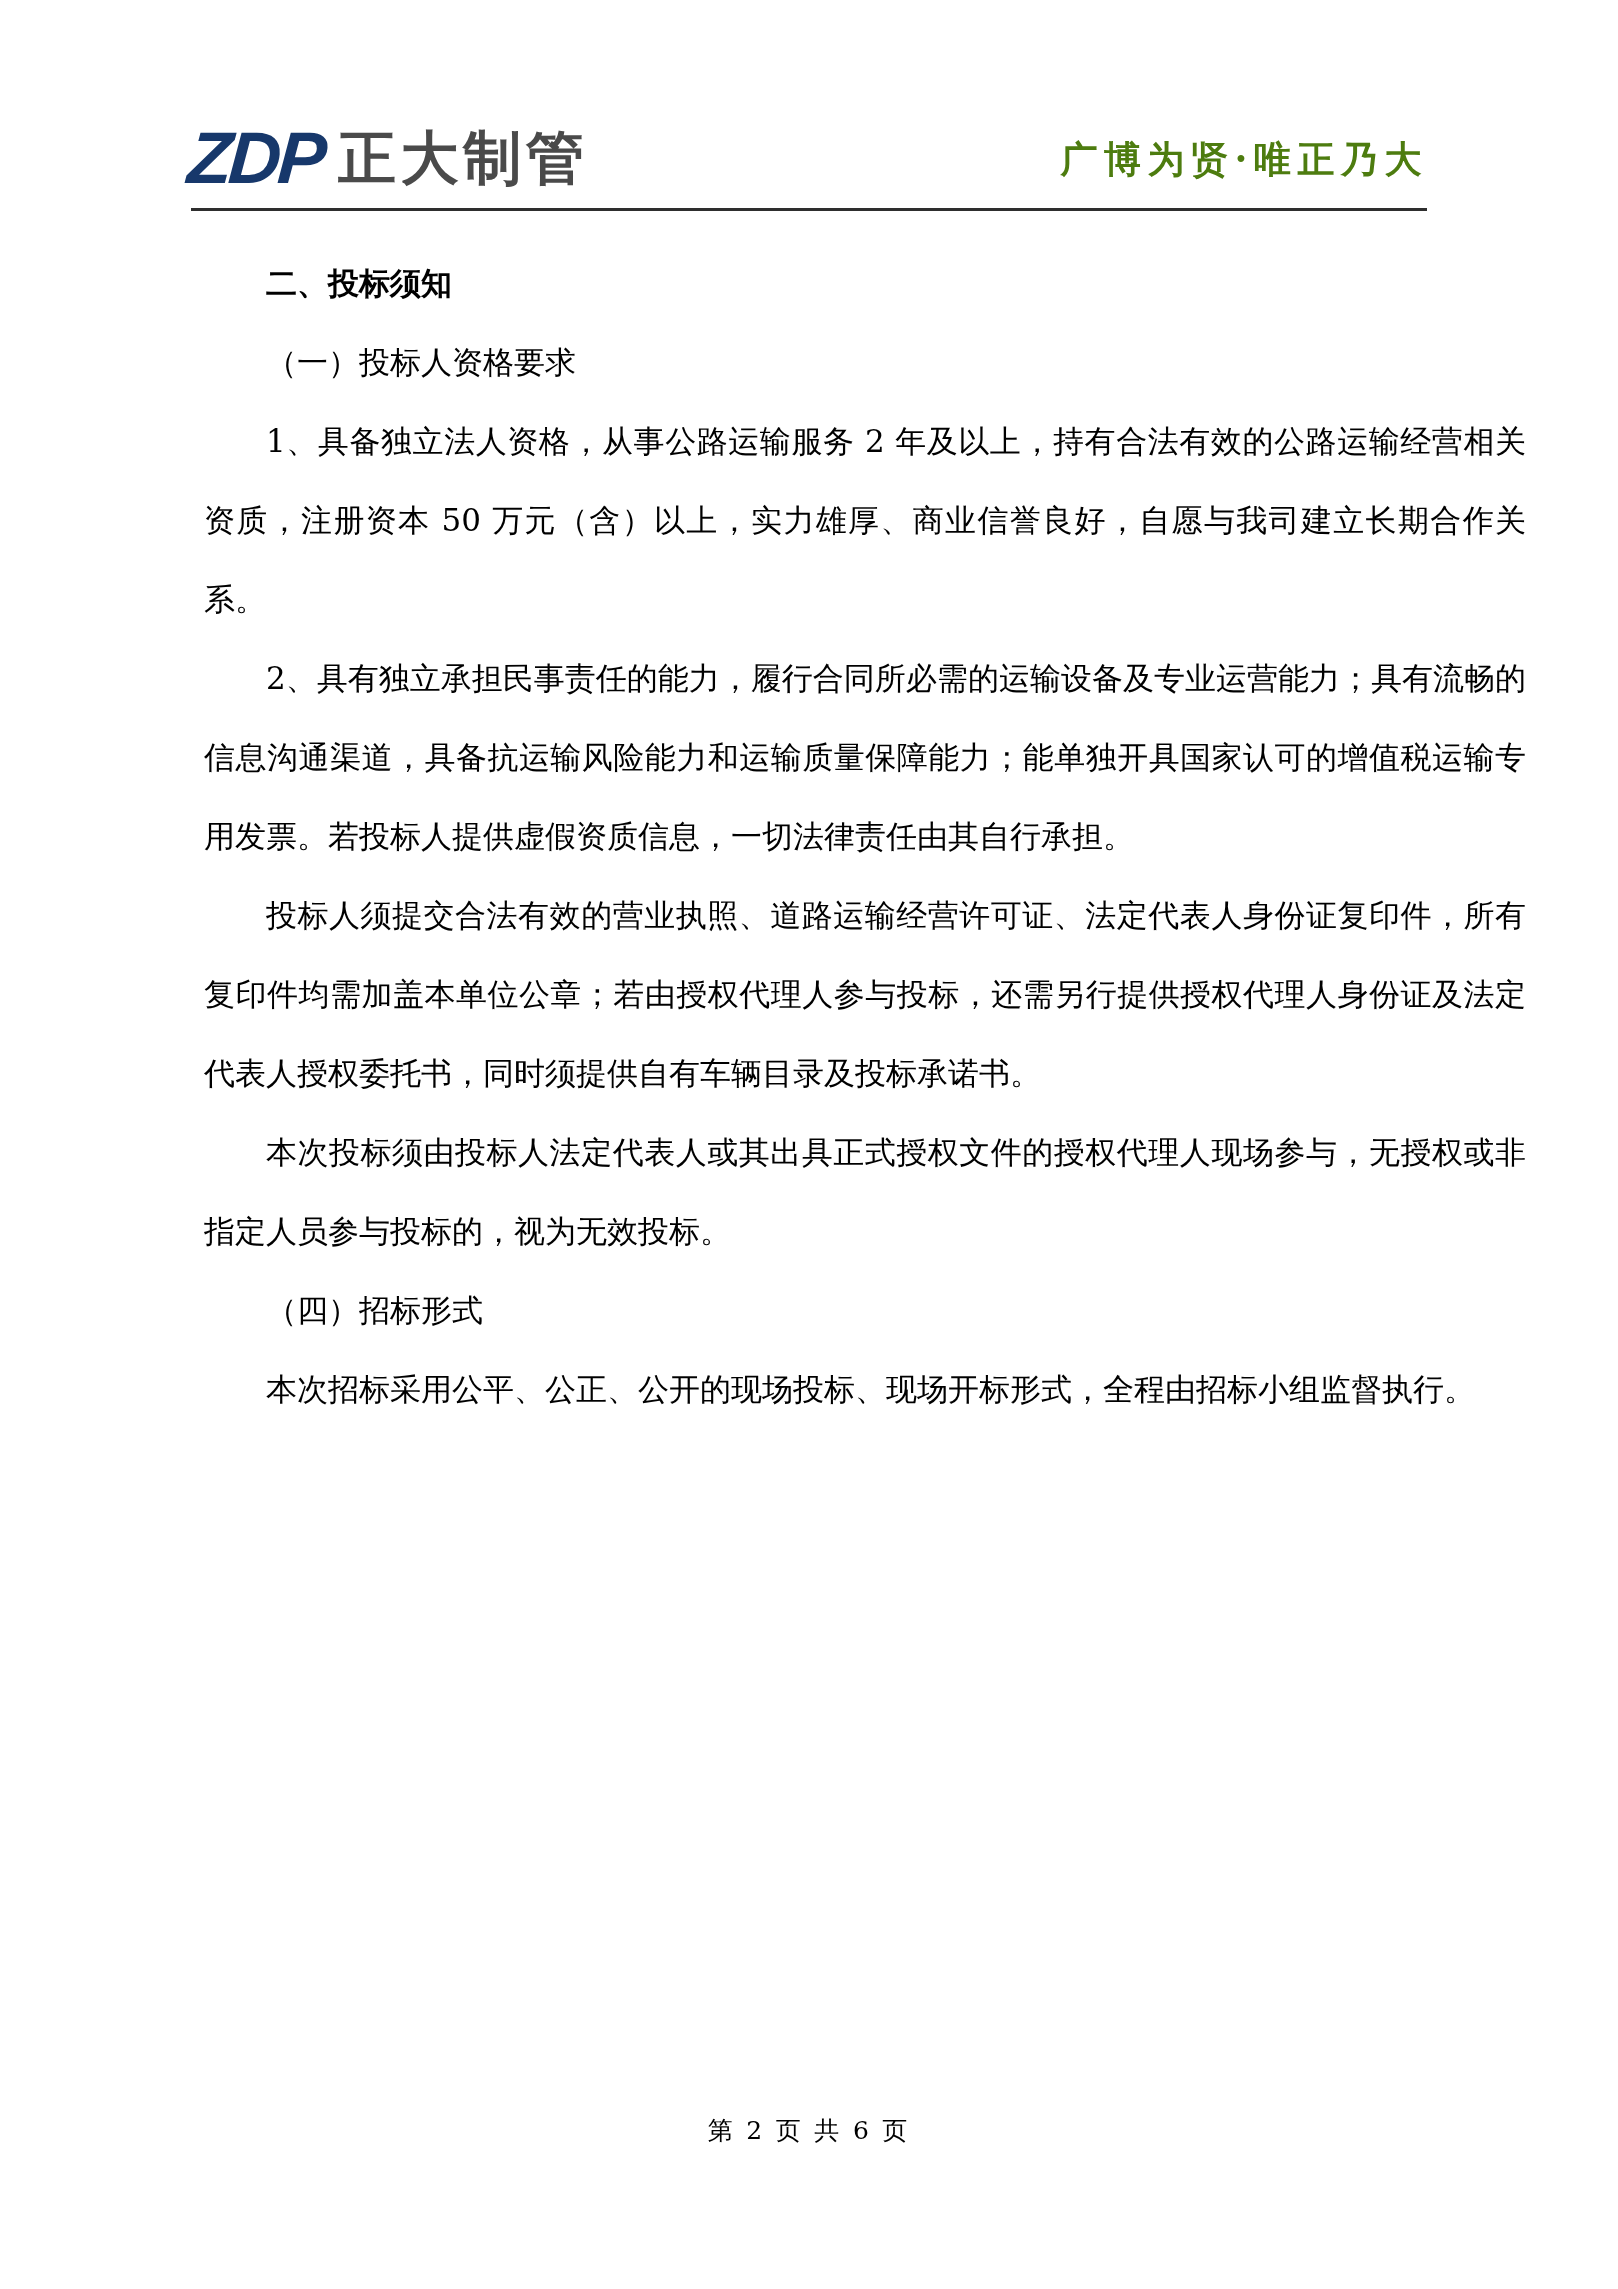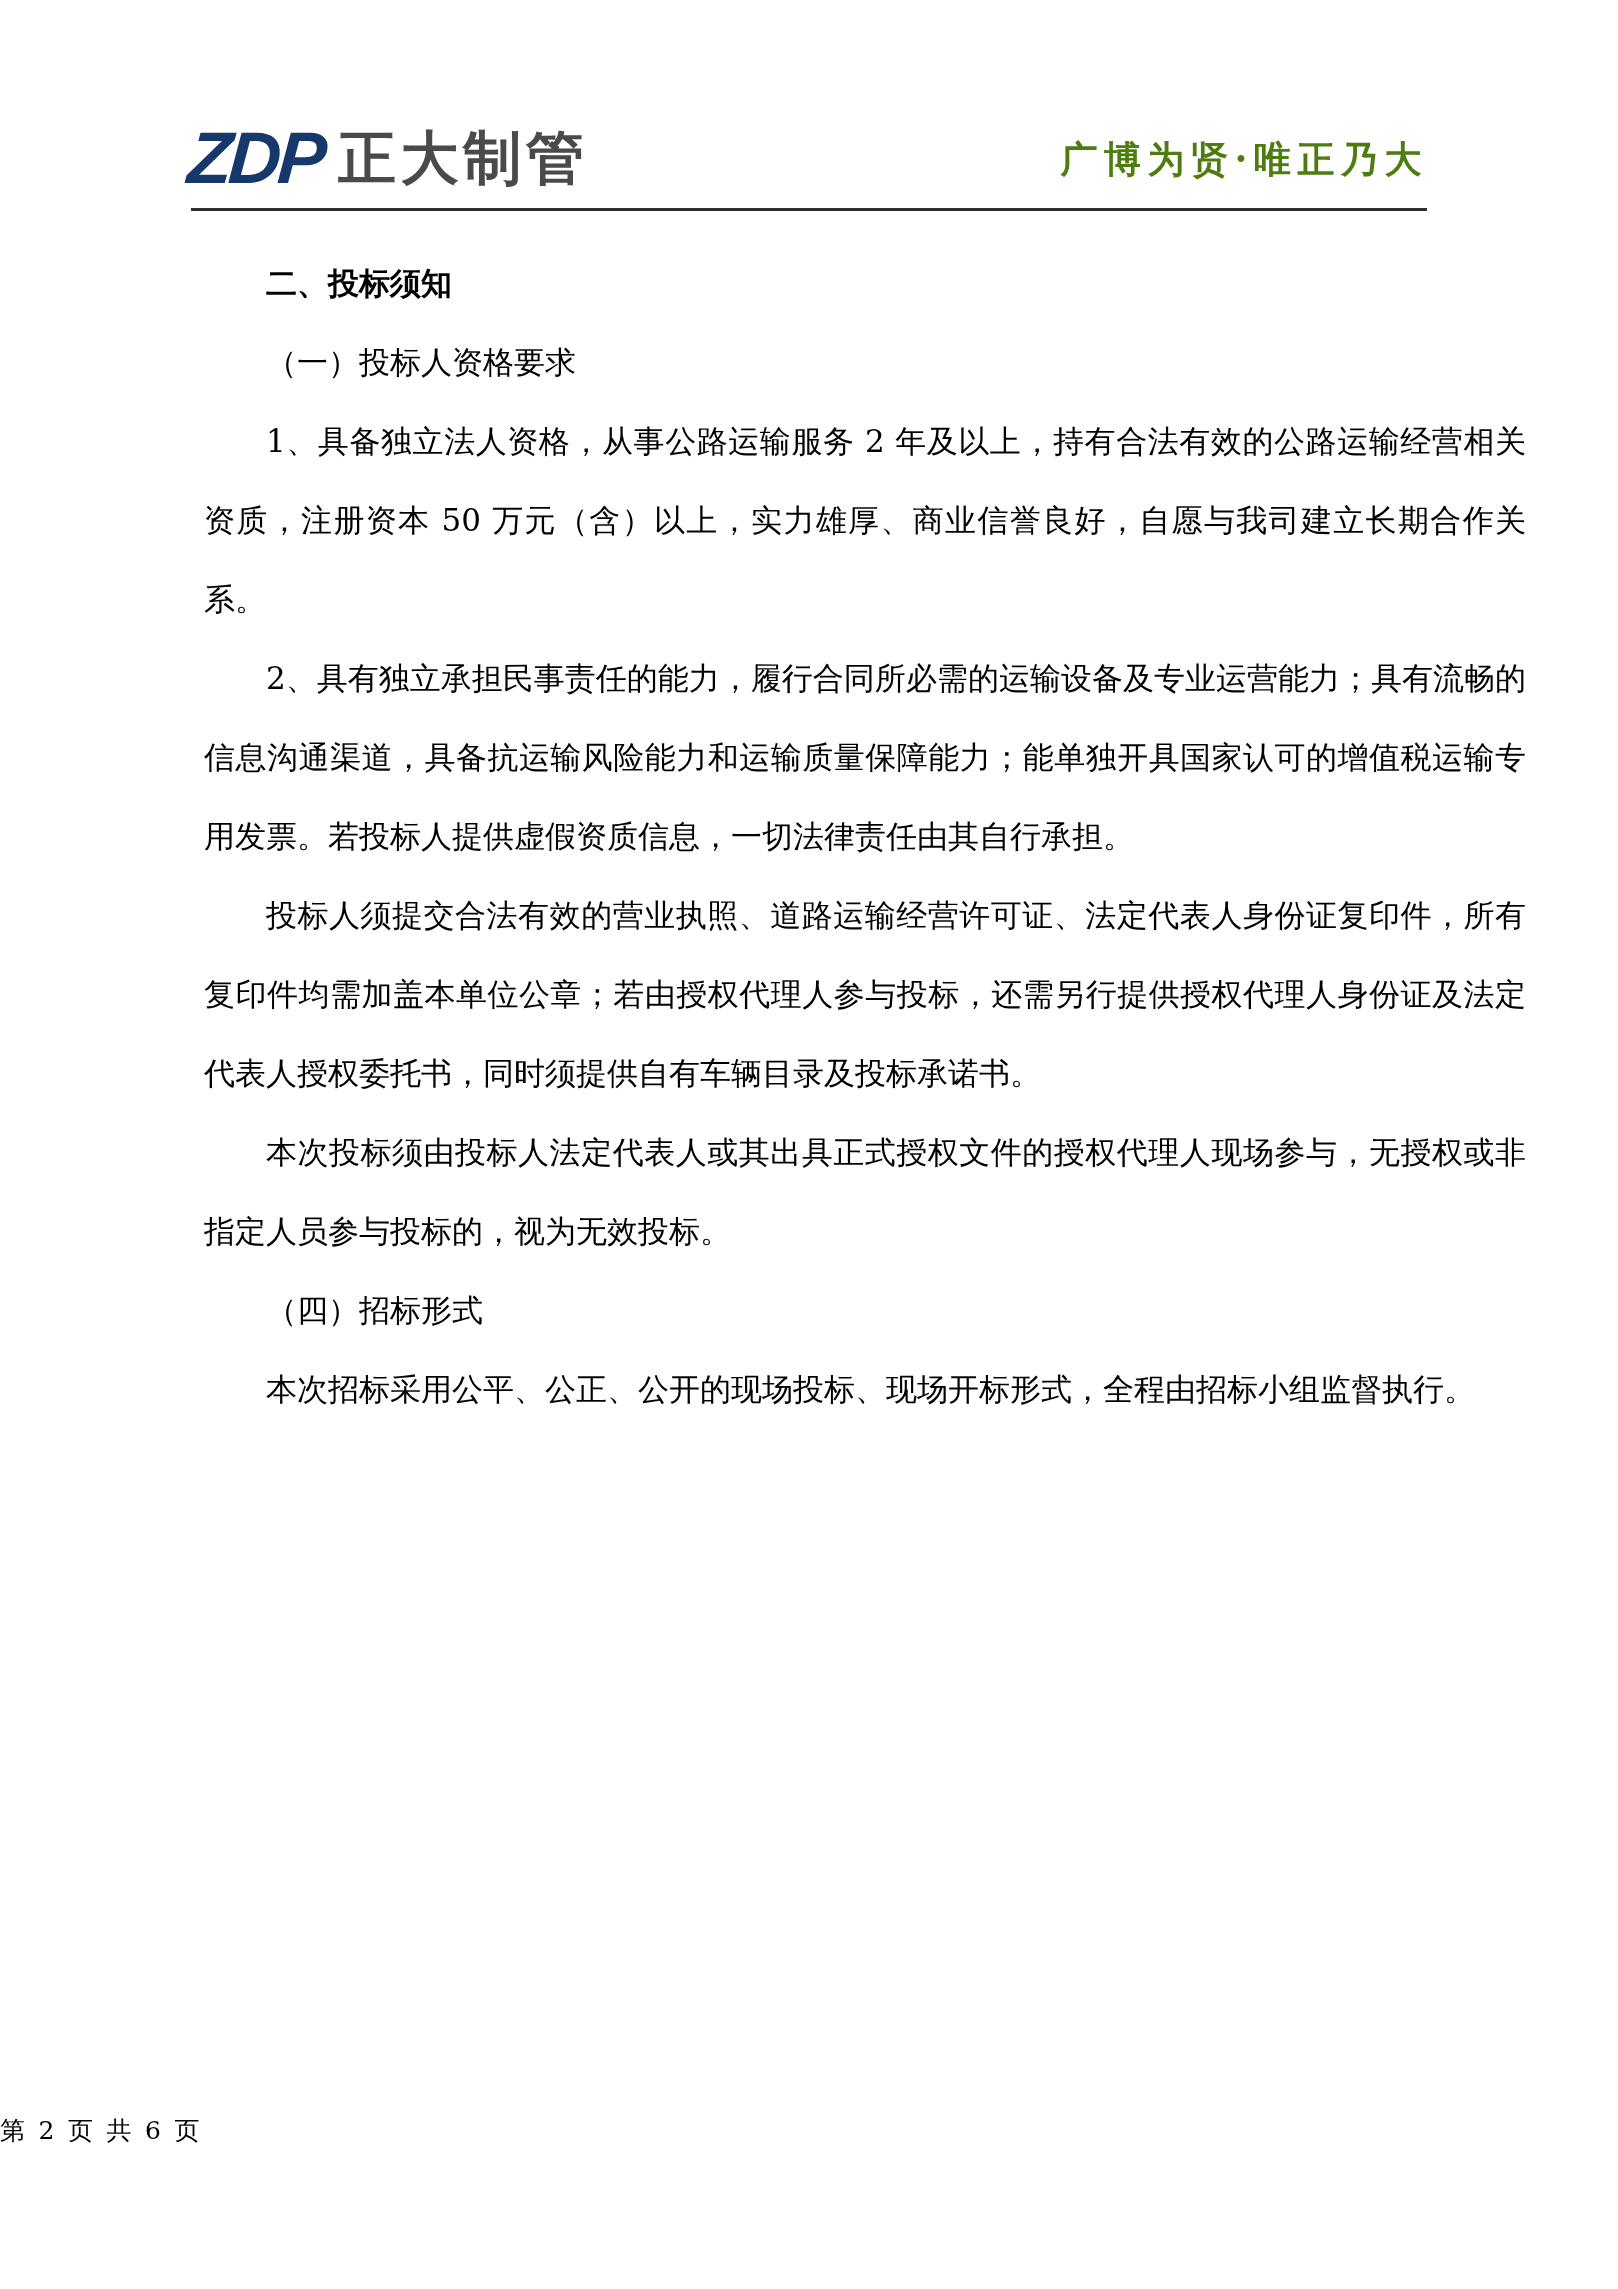--- a/index.html
+++ b/index.html
@@ -74,20 +74,21 @@
   }
   .content p { margin: 0; text-indent: 2em; }
   .doc-title { font-weight: bold; }
 
   
   .footer {
     position: absolute;
     top: 2114px;
     left: 0;
     width: 100%;
+    text-align: center;
     font-size: 25px;
     letter-spacing: 2.8px;
     color: #000000;
   }
 </style>
 </head>
 <body>
 
 <div class="page">
 

